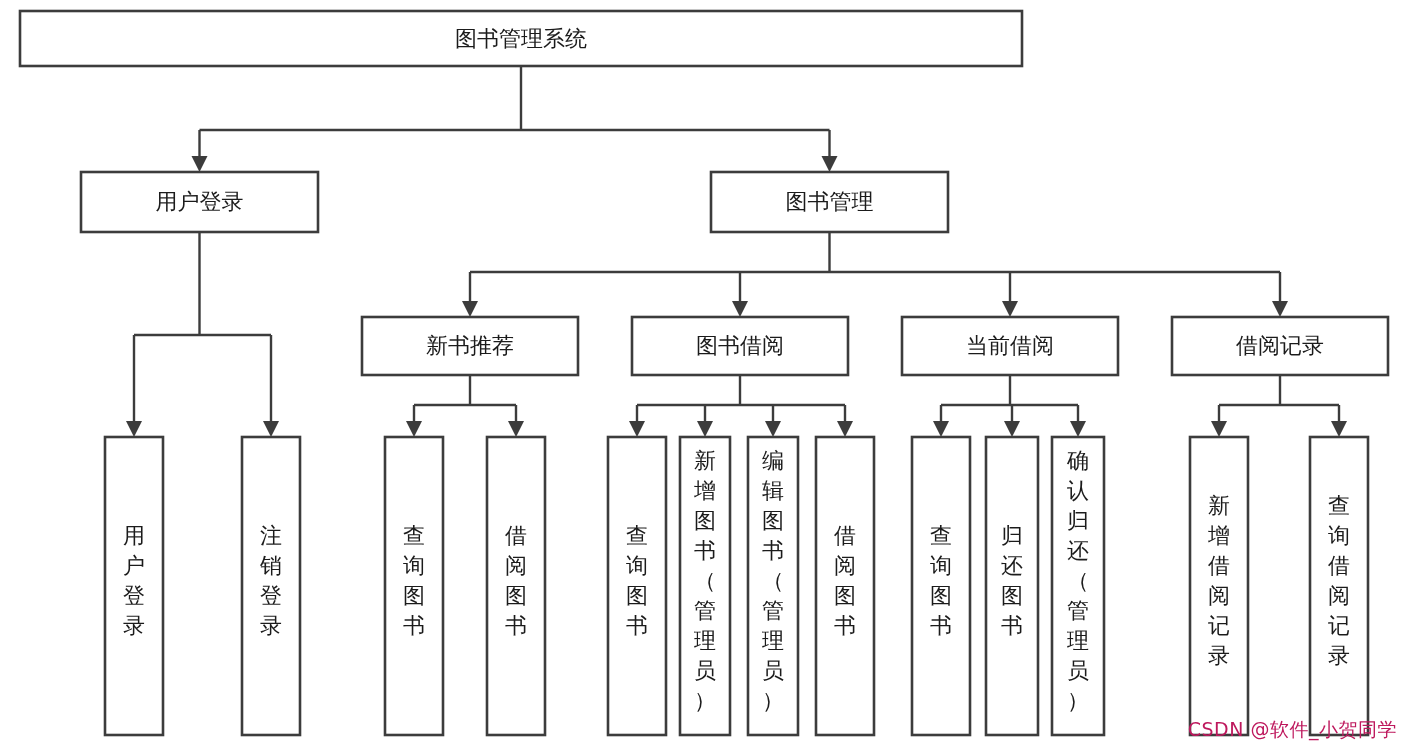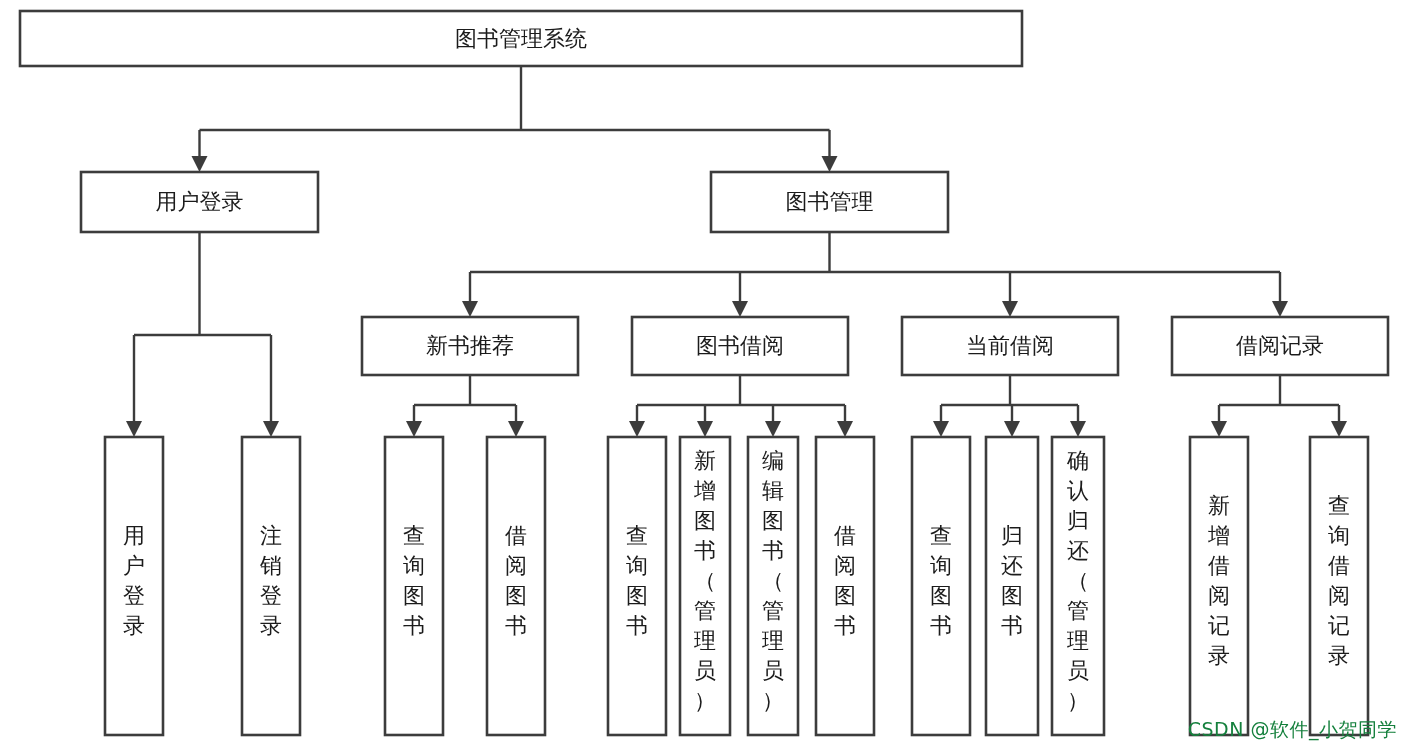--- a/index.html
+++ b/index.html
@@ -52,21 +52,21 @@
   .edge-arrow {
     fill: #3c3c3c;
     stroke: none;
   }
   .watermark {
     position: absolute;
     right: 8px;
     bottom: 4px;
     font-family: "DejaVu Sans", "Liberation Sans", sans-serif;
     font-size: 19px;
-    color: #15803d;
+    color: #be185d;
     white-space: nowrap;
     letter-spacing: 0.5px;
   }
 </style>
 </head>
 <body>
 
 <div id="diagram-root">
 
   <svg class="tree-canvas" viewBox="0 0 1405 747">

